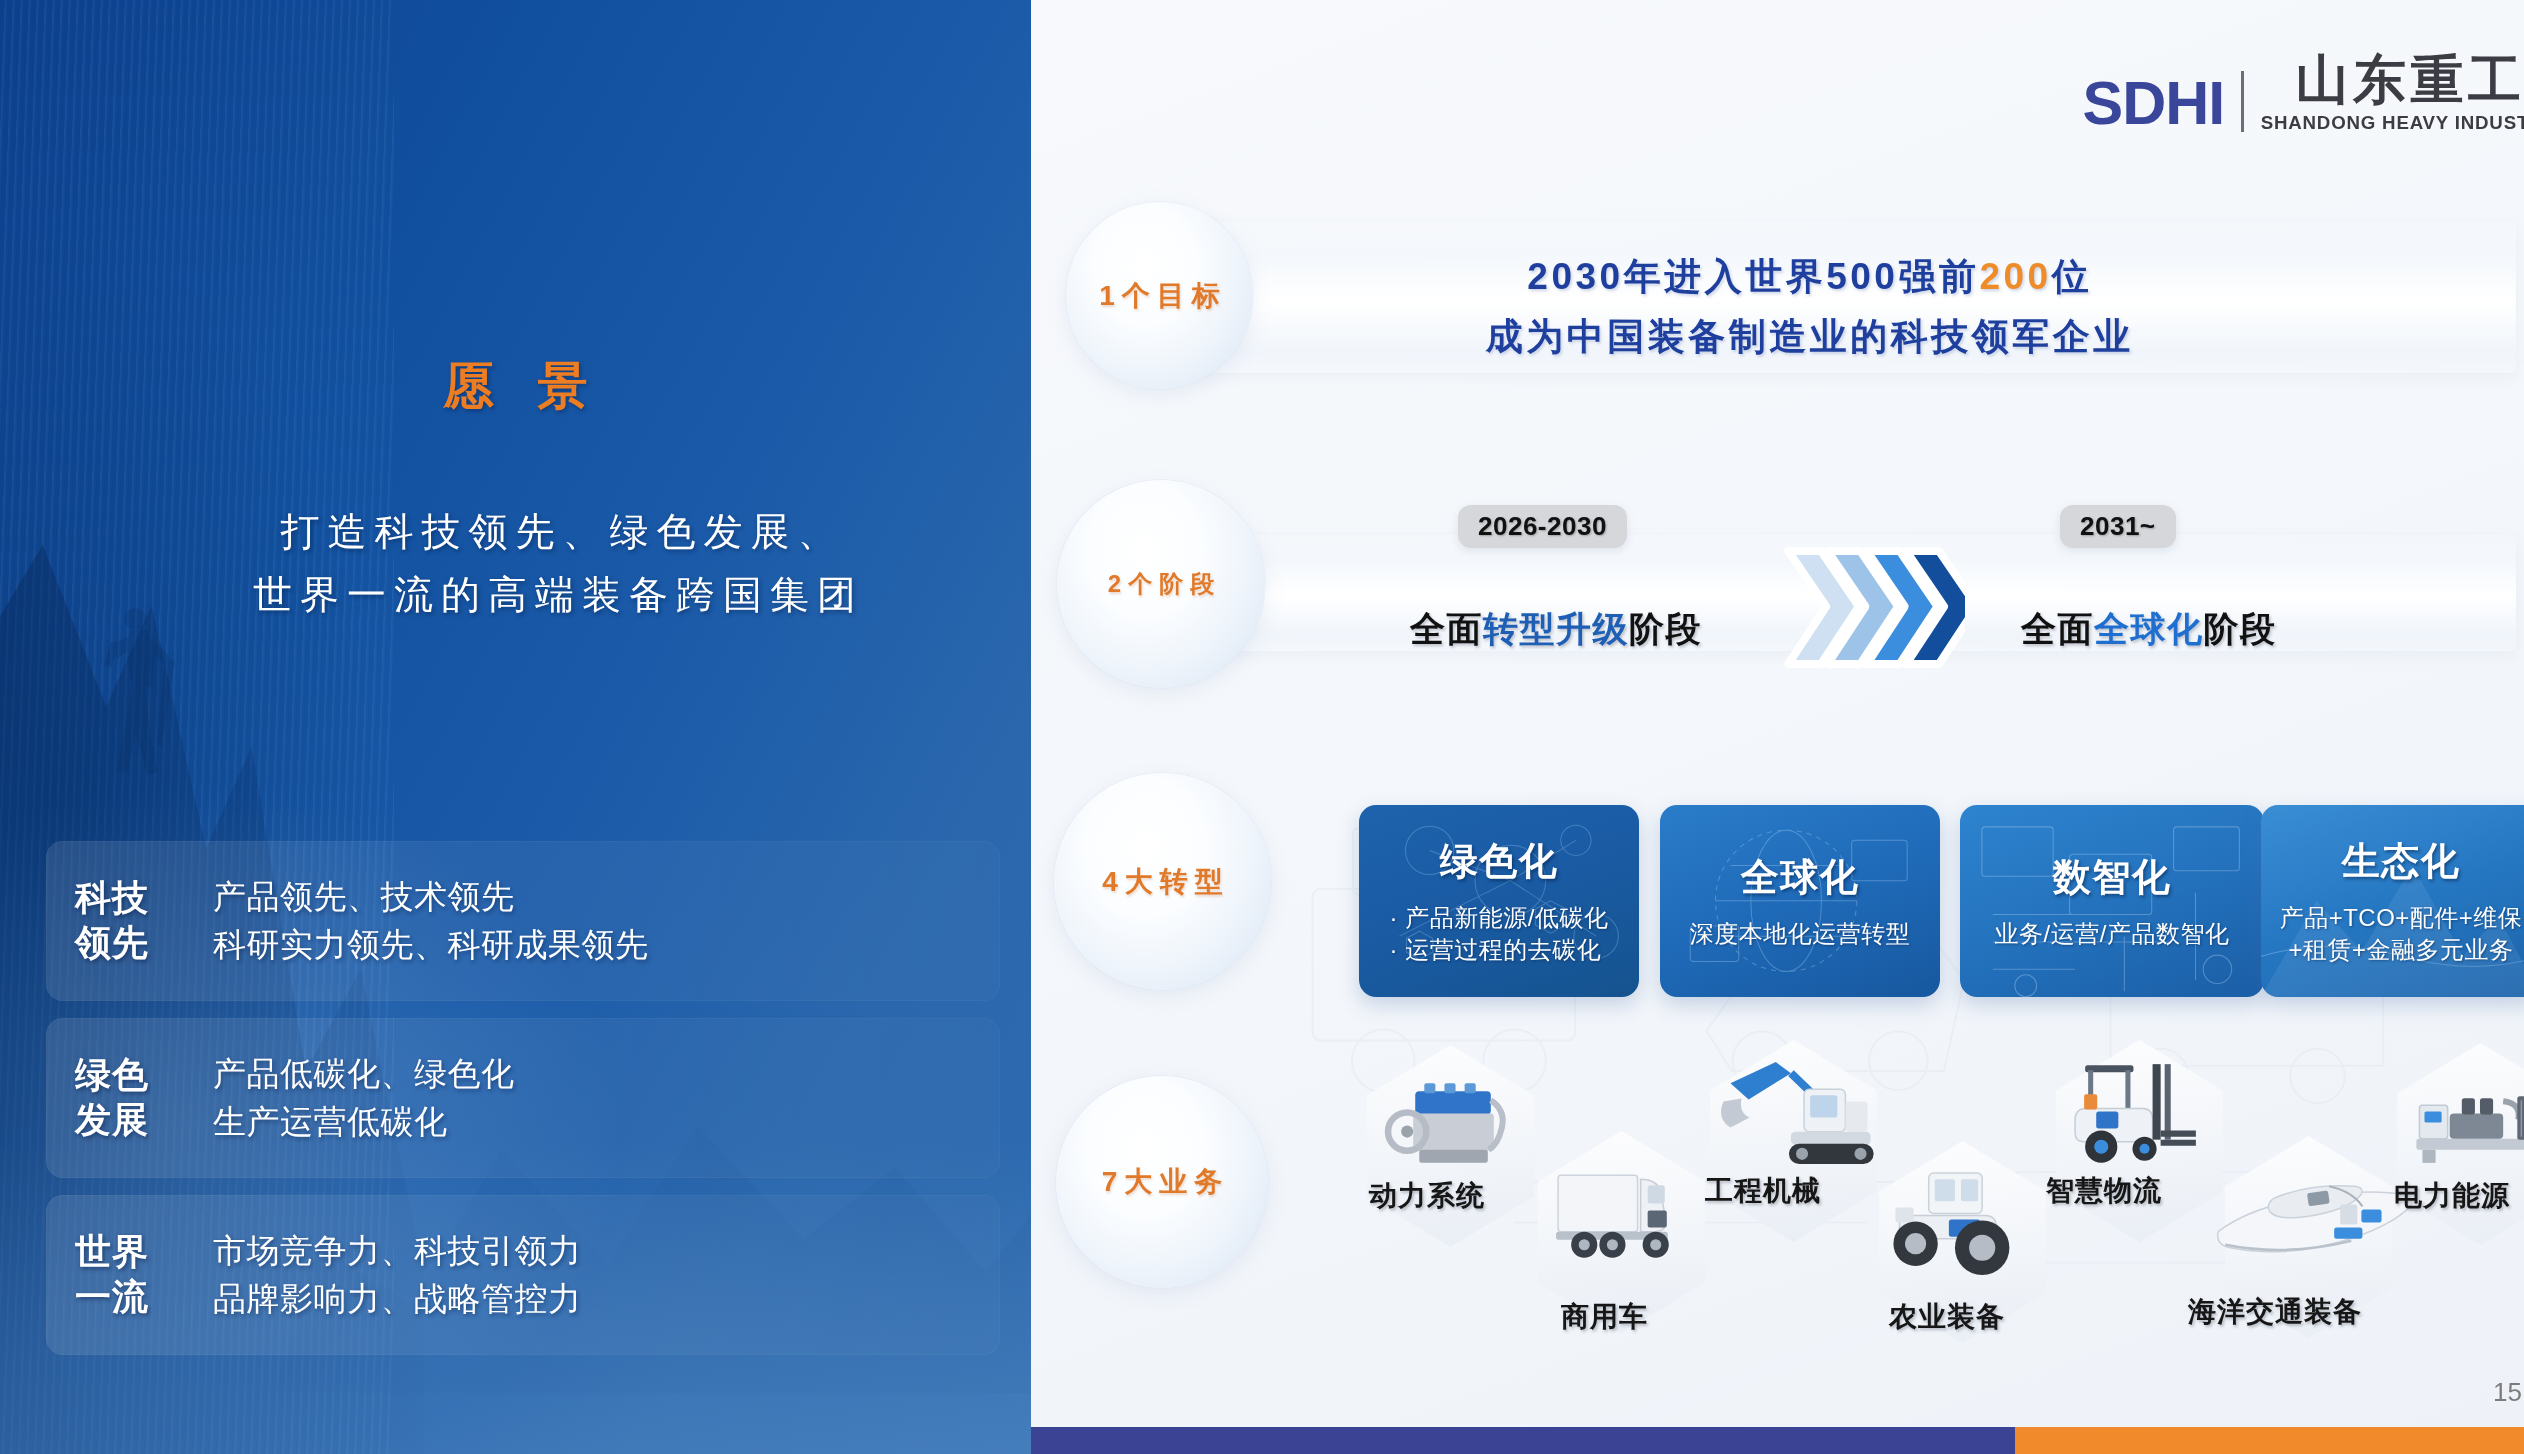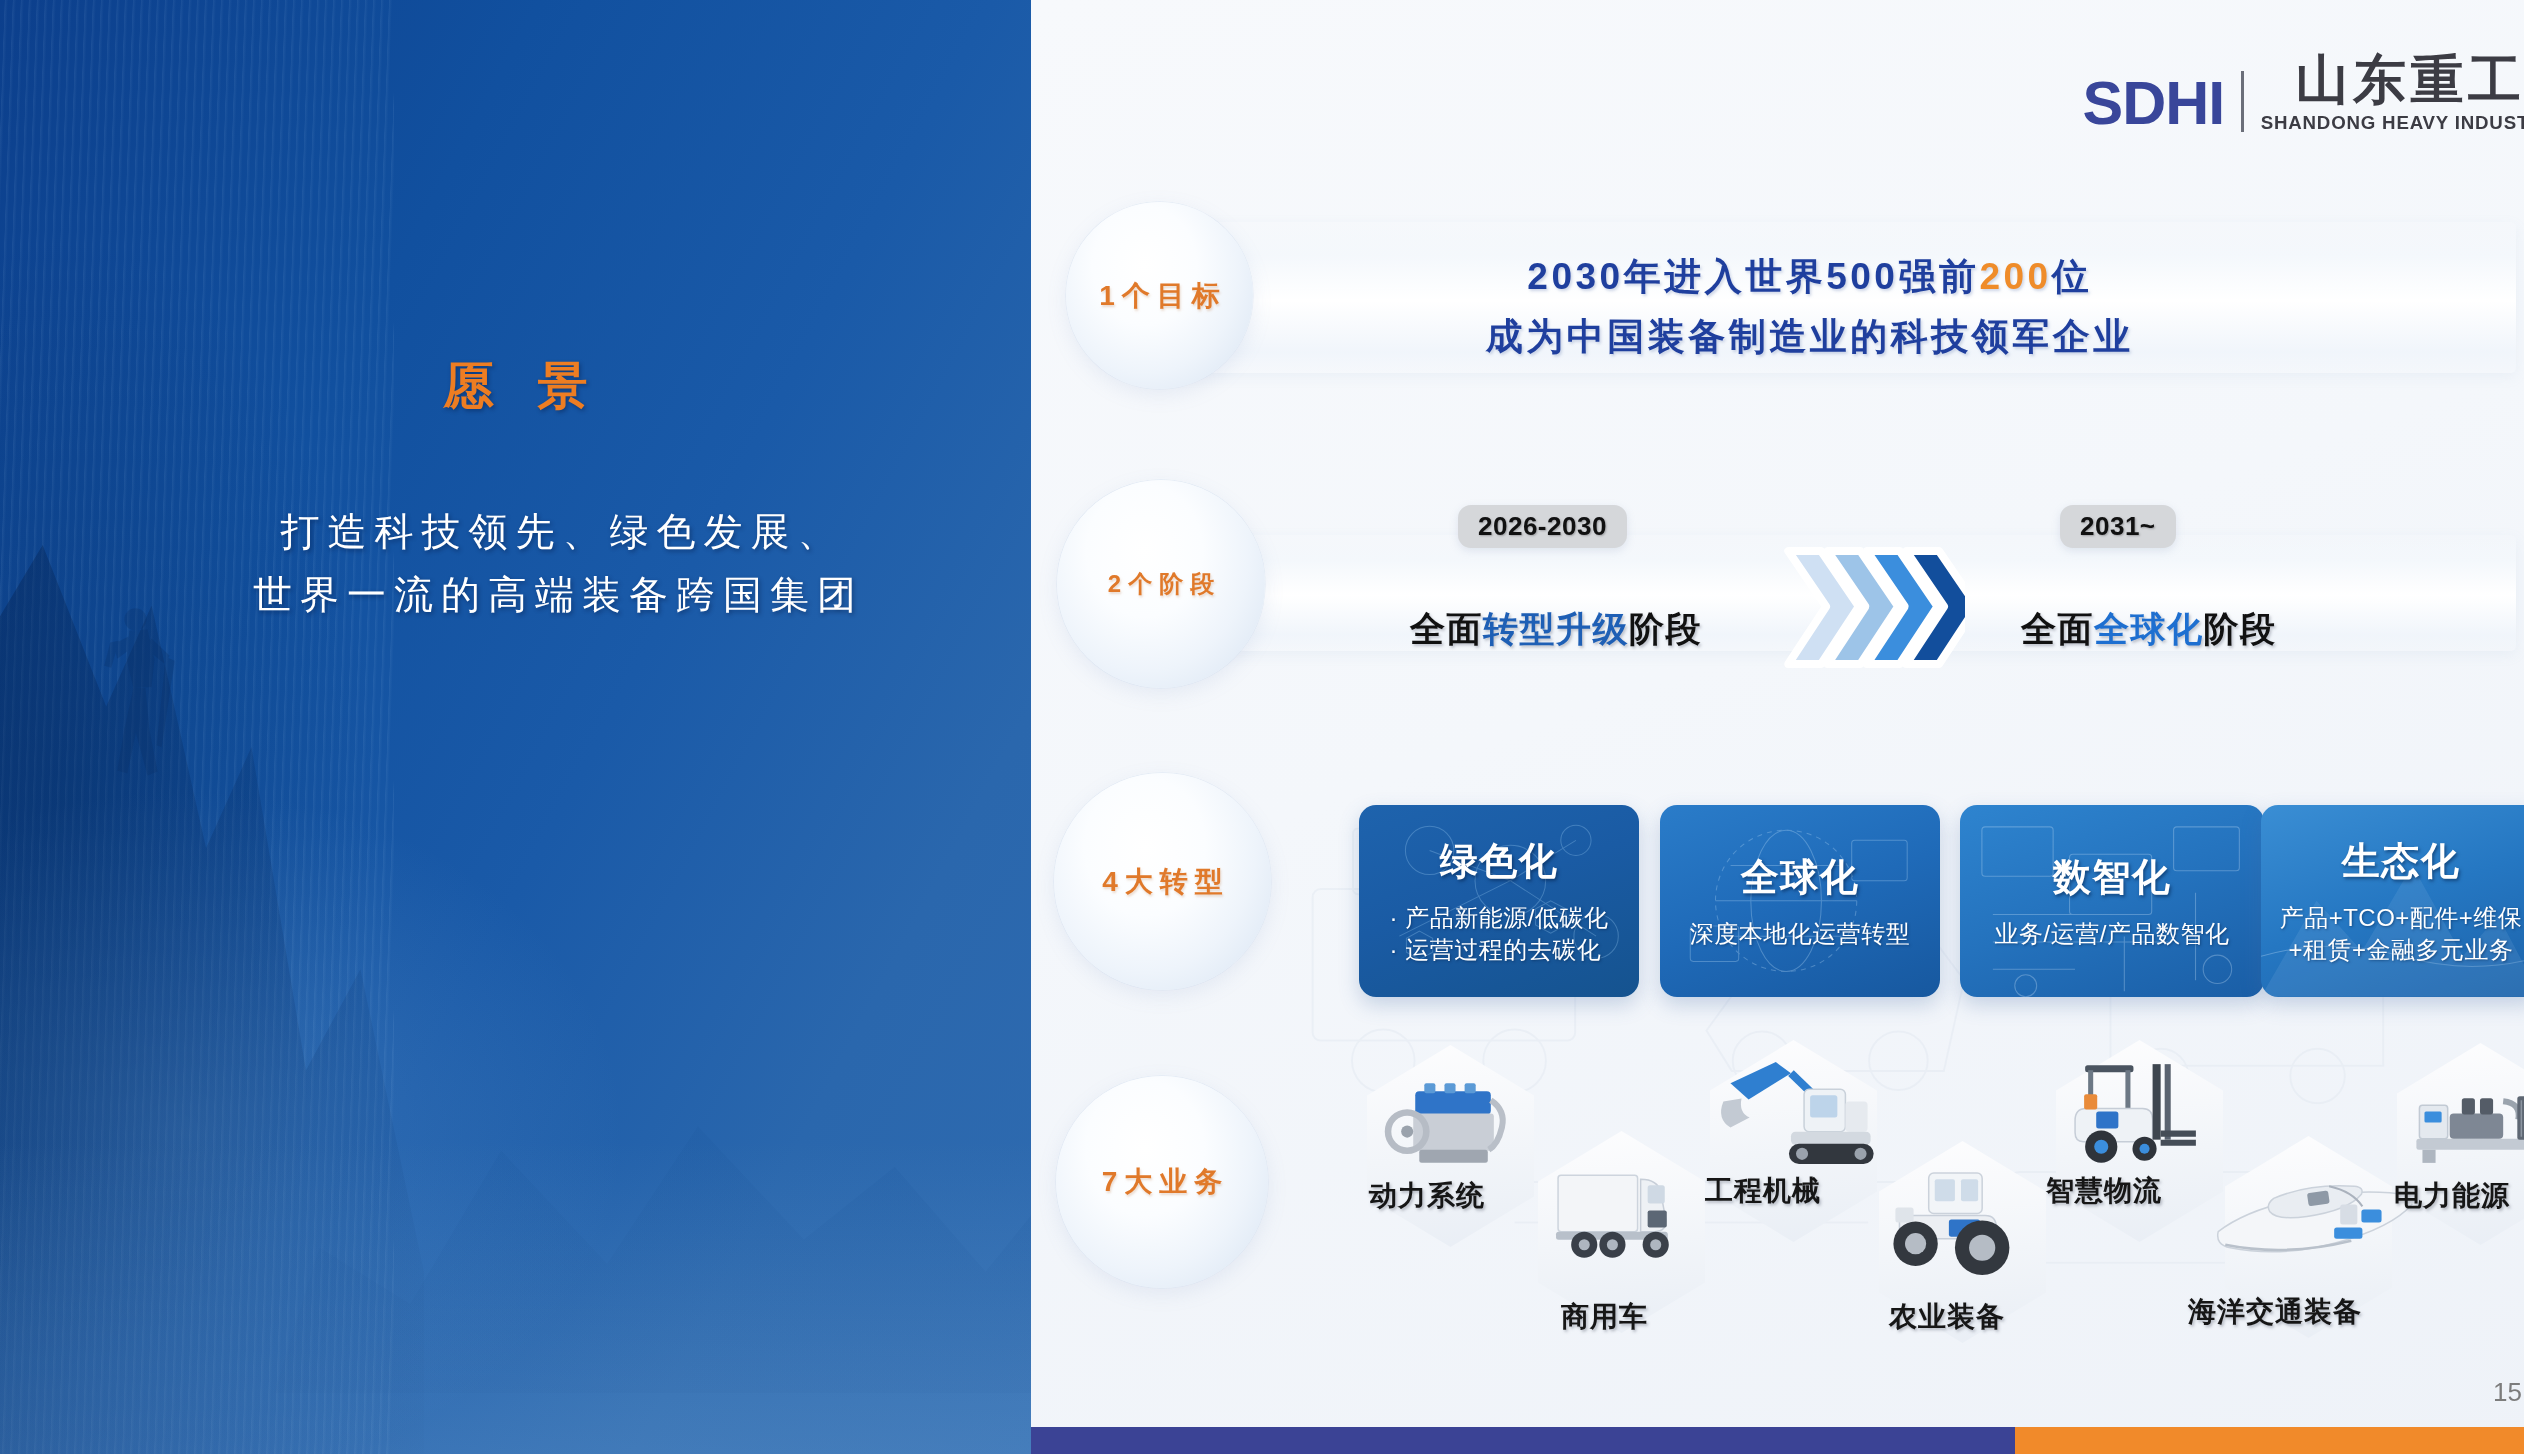--- a/index.html
+++ b/index.html
@@ -224,20 +224,40 @@
         <path d="M104 182 L118 182 L110 266 L92 352 L72 346 L86 264 Z"></path>
         <path d="M168 120 L186 128 L160 300 L150 296 Z"></path>
         <path d="M58 92 L76 88 L60 142 L46 138 Z"></path>
       </g>
     </svg>
 
     <div class="vision-label">愿 景</div>
     <div class="vision-text">打造科技领先、绿色发展、
 世界一流的高端装备跨国集团</div>
 
+    <div class="pillars">
+      <div class="pillar">
+        <div class="pillar-key">科技
+领先</div>
+        <div class="pillar-val">产品领先、技术领先
+科研实力领先、科研成果领先</div>
+      </div>
+      <div class="pillar">
+        <div class="pillar-key">绿色
+发展</div>
+        <div class="pillar-val">产品低碳化、绿色化
+生产运营低碳化</div>
+      </div>
+      <div class="pillar">
+        <div class="pillar-key">世界
+一流</div>
+        <div class="pillar-val">市场竞争力、科技引领力
+品牌影响力、战略管控力</div>
+      </div>
+    </div>
   </div>
 
   <div class="right-panel">
 
     <svg class="ghost-art" viewBox="0 0 2600 1400">
       <g fill="none" stroke="#dfe6ef" stroke-width="4">
         <rect x="120" y="420" width="520" height="300" rx="16"></rect>
         <rect x="200" y="300" width="240" height="130" rx="10"></rect>
         <circle cx="260" cy="760" r="62"></circle>
           <circle cx="520" cy="760" r="62"></circle>

